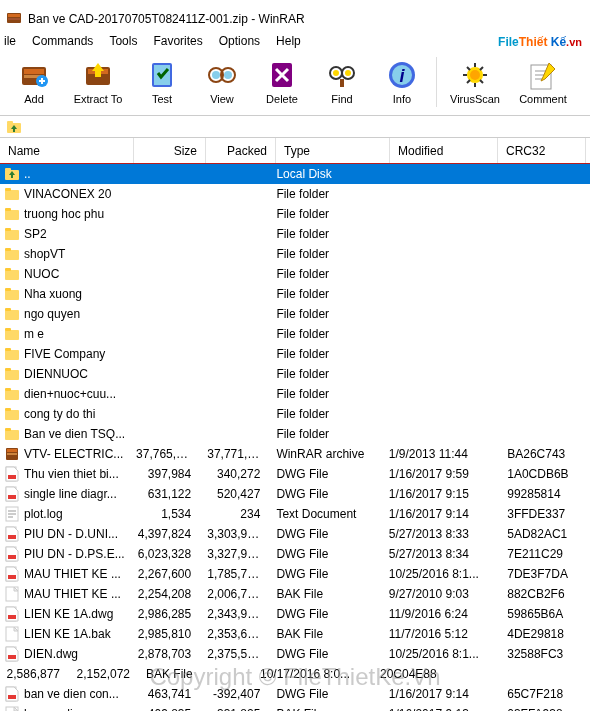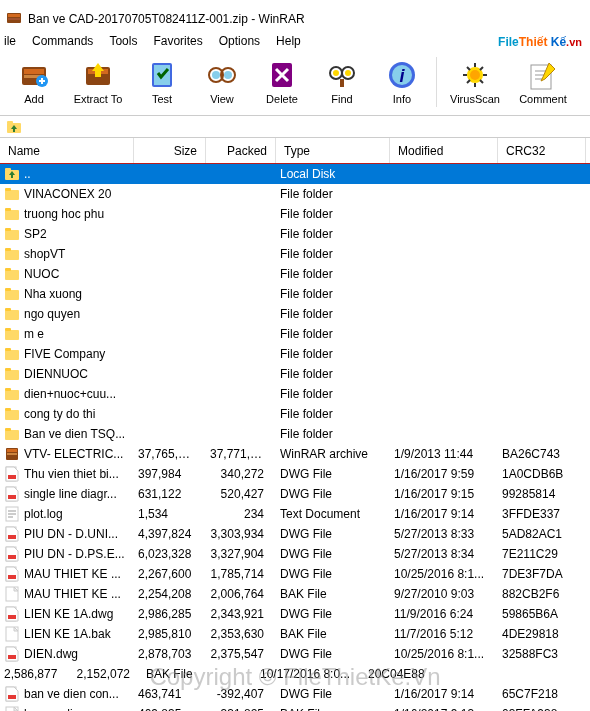--- a/index.html
+++ b/index.html
@@ -35,25 +35,25 @@
 .hcol.packed { width: 70px; justify-content: flex-end; }
 .hcol.type { width: 114px; }
 .hcol.mod { width: 108px; }
 .hcol.crc { width: 88px; }
 
 .filelist { overflow: hidden; }
 .row { height: 20px; display: flex; align-items: center; font-size: 12px; }
 .row.selected { background: #0078d7; color: #fff; }
 .cell { padding: 0 4px; overflow: hidden; white-space: nowrap; text-overflow: ellipsis; }
 .cell.name { width: 134px; display: flex; align-items: center; gap: 4px; }
-.cell.size { width: 72px; text-align: left; padding-right: 12px; }
+.cell.size { width: 72px; text-align: right; padding-right: 12px; }
 .cell.packed { width: 70px; text-align: right; padding-right: 12px; }
 .cell.type { width: 114px; }
 .cell.mod { width: 108px; }
-.cell.crc { width: 88px; }
+.cell.crc { width: 88px; margin-left: 12px; }
 .ficon { width: 16px; height: 16px; flex-shrink: 0; }
 
 .watermark { position: absolute; bottom: 20px; left: 50%; transform: translateX(-50%); font-size: 24px; color: rgba(150,150,150,0.5); font-weight: 400; pointer-events: none; }
 </style>
 </head>
 <body>
 
 <div class="titlebar">
   <svg class="titlebar-icon" viewBox="0 0 16 16">
       <rect x="1" y="3" width="14" height="10" fill="#8B4513" rx="1"></rect>

